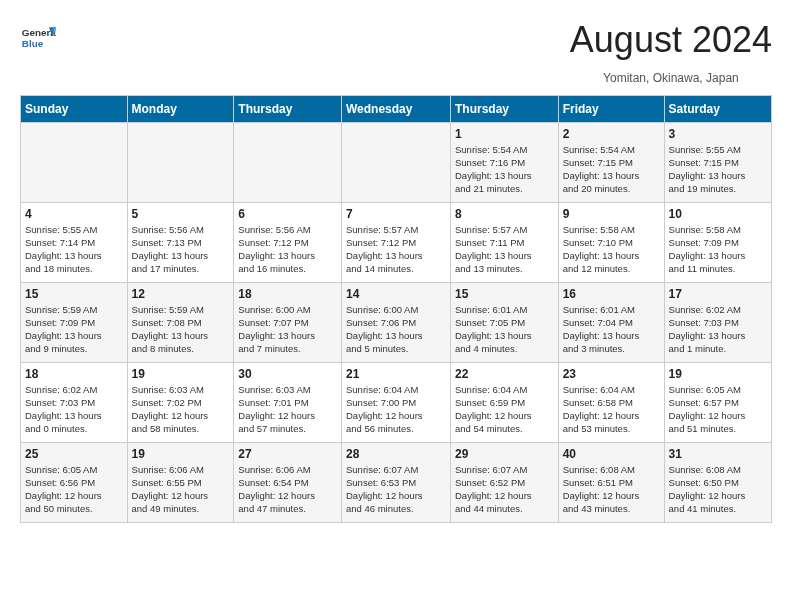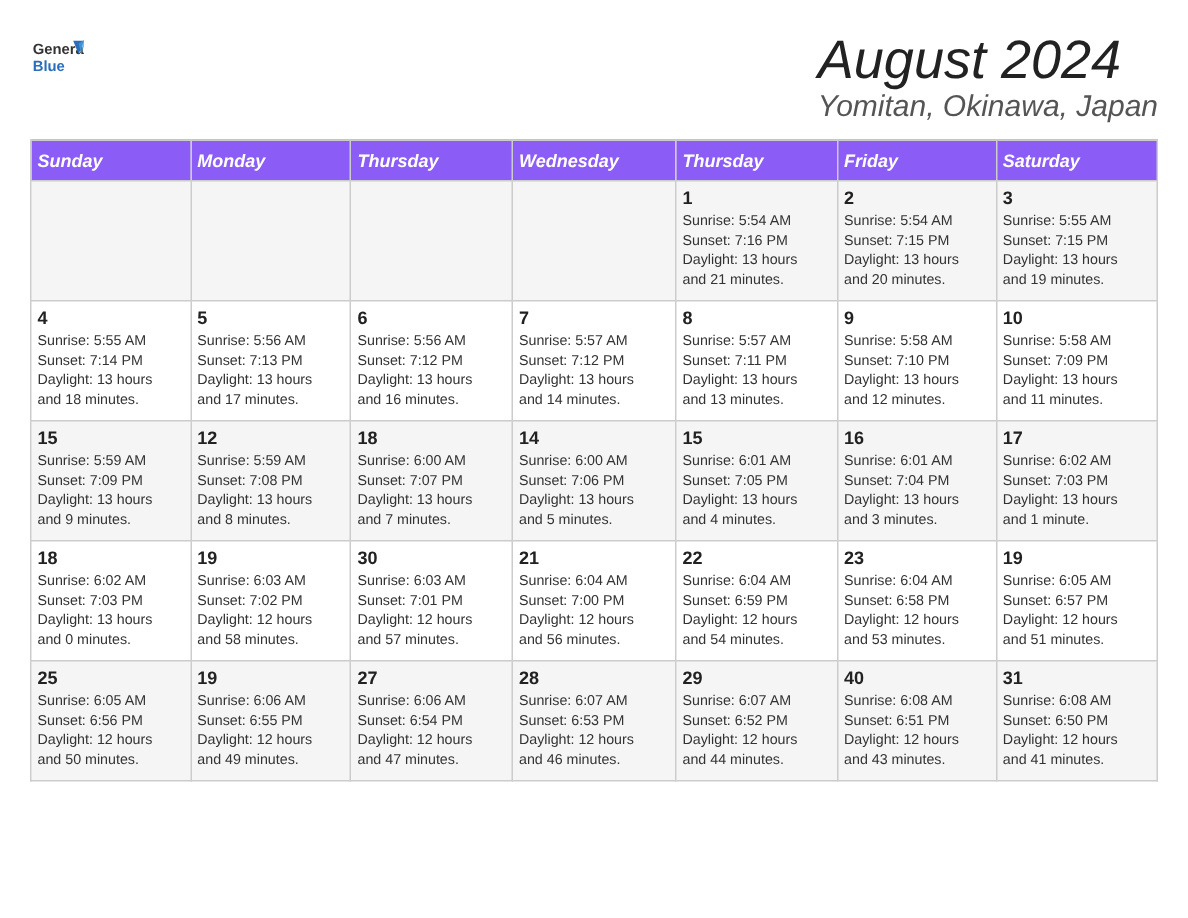--- a/index.html
+++ b/index.html
@@ -19,47 +19,46 @@
     .logo {
       display: flex;
       align-items: center;
       gap: 4px;
     }
     .logo-icon {
       width: 36px;
       height: 36px;
     }
     .title-block {
-      text-align: left;
-      font-style: italic;
+      text-align: center;
     }
     .calendar-title {
       font-size: 36px;
       font-weight: normal;
       color: #222;
       line-height: 1.1;
     }
     .calendar-subtitle {
-      font-size: 20px;
+      font-size: 12px;
       color: #555;
+      margin-top: 11px;
     }
     table {
       width: 100%;
       border-collapse: collapse;
       font-size: 10px;
     }
     thead tr th {
-      background-color: #8b5cf6;
+      background-color: #0369a1;
       color: white;
       padding: 6px 4px;
       text-align: left;
       font-size: 12px;
       font-weight: bold;
       border: 1px solid #ccc;
-      font-style: italic;
     }
     tbody tr td {
       border: 1px solid #ccc;
       vertical-align: top;
       padding: 4px;
       height: 80px;
       width: 113px;
     }
     tbody tr:nth-child(odd) td {
       background-color: #f5f5f5;

